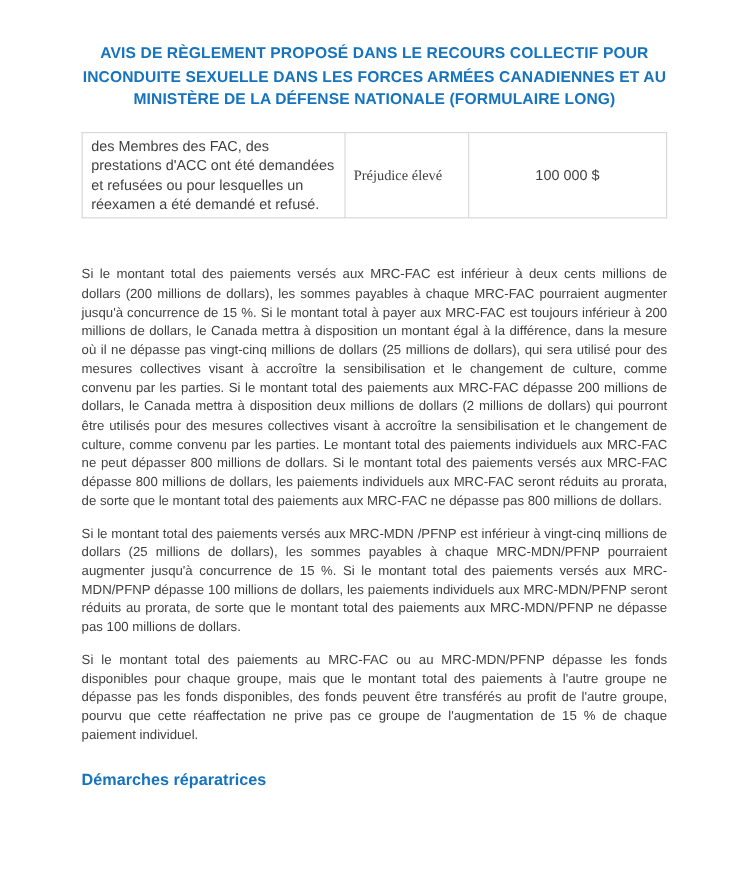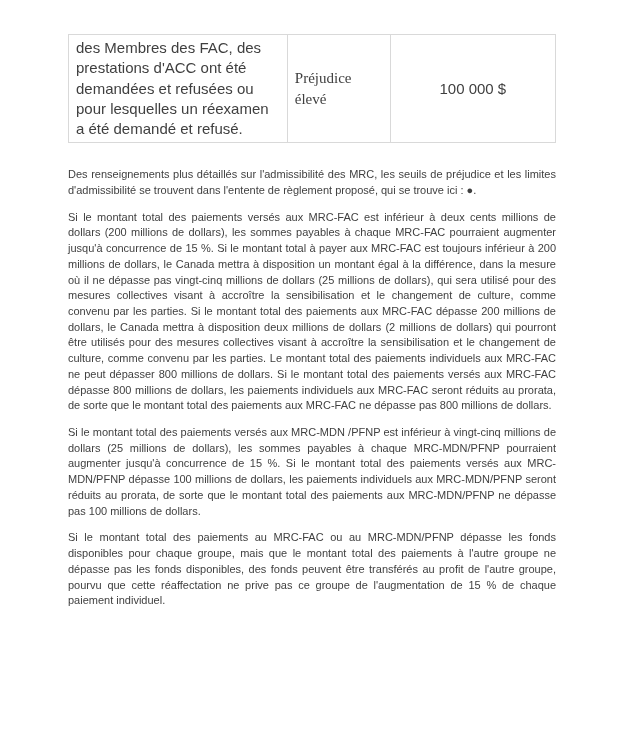--- a/index.html
+++ b/index.html
@@ -25,22 +25,22 @@
     font-size: 13px;
     font-weight: bold;
     line-height: 1.5;
     color: var(--accent-color, #1673be);
     letter-spacing: 0.1px;
   }
   table.grid {
     width: 100%;
     border-collapse: collapse;
     table-layout: fixed;
-    margin: 0 0 24px 0;
-    font-size: 15px;
+    margin: 0 0 40px 0;
+    font-size: 12px;
   }
   table.grid td {
     border: 1px solid #d9d9d9;
     padding: 3px 7px;
     line-height: 1.35;
     color: var(--text-color, #3f3f3f);
   }
   td.cell-desc   { width: 46%; vertical-align: top; }
   td.cell-level  { width: 20%; vertical-align: middle; font-family: Liberation Serif, serif; }
   td.cell-amount { width: 34%; vertical-align: middle; text-align: center; }
@@ -55,33 +55,34 @@
     font-size: 13.5px;
     font-weight: bold;
     color: var(--accent-color, #1673be);
   }
 </style>
 </head>
 <body>
 
 <div class="page">
 
+  <h1 class="doc-title">AVIS DE RÈGLEMENT PROPOSÉ DANS LE RECOURS COLLECTIF POUR INCONDUITE SEXUELLE DANS LES FORCES ARMÉES CANADIENNES ET AU MINISTÈRE DE LA DÉFENSE NATIONALE (FORMULAIRE LONG)</h1>
 
   <table class="grid">
     <tbody>
       <tr>
         <td class="cell-desc">des Membres des FAC, des prestations d'ACC ont été demandées et refusées ou pour lesquelles un réexamen a été demandé et refusé.</td>
         <td class="cell-level">Préjudice élevé</td>
         <td class="cell-amount">100 000 $</td>
       </tr>
     </tbody>
   </table>
 
   <div class="body-text">
-    <p>Des renseignements plus détaillés sur l'admissibilité des MRC, les seuils de préjudice et les limites d'admissibilité se trouvent dans l'entente de règlement proposé, qui se trouve ici : ●.</p>
     <p>Si le montant total des paiements versés aux MRC-FAC est inférieur à deux cents millions de dollars (200 millions de dollars), les sommes payables à chaque MRC-FAC pourraient augmenter jusqu'à concurrence de 15 %. Si le montant total à payer aux MRC-FAC est toujours inférieur à 200 millions de dollars, le Canada mettra à disposition un montant égal à la différence, dans la mesure où il ne dépasse pas vingt-cinq millions de dollars (25 millions de dollars), qui sera utilisé pour des mesures collectives visant à accroître la sensibilisation et le changement de culture, comme convenu par les parties. Si le montant total des paiements aux MRC-FAC dépasse 200 millions de dollars, le Canada mettra à disposition deux millions de dollars (2 millions de dollars) qui pourront être utilisés pour des mesures collectives visant à accroître la sensibilisation et le changement de culture, comme convenu par les parties. Le montant total des paiements individuels aux MRC-FAC ne peut dépasser 800 millions de dollars. Si le montant total des paiements versés aux MRC-FAC dépasse 800 millions de dollars, les paiements individuels aux MRC-FAC seront réduits au prorata, de sorte que le montant total des paiements aux MRC-FAC ne dépasse pas 800 millions de dollars.</p>
     <p>Si le montant total des paiements versés aux MRC-MDN /PFNP est inférieur à vingt-cinq millions de dollars (25 millions de dollars), les sommes payables à chaque MRC-MDN/PFNP pourraient augmenter jusqu'à concurrence de 15 %. Si le montant total des paiements versés aux MRC-MDN/PFNP dépasse 100 millions de dollars, les paiements individuels aux MRC-MDN/PFNP seront réduits au prorata, de sorte que le montant total des paiements aux MRC-MDN/PFNP ne dépasse pas 100 millions de dollars.</p>
     <p>Si le montant total des paiements au MRC-FAC ou au MRC-MDN/PFNP dépasse les fonds disponibles pour chaque groupe, mais que le montant total des paiements à l'autre groupe ne dépasse pas les fonds disponibles, des fonds peuvent être transférés au profit de l'autre groupe, pourvu que cette réaffectation ne prive pas ce groupe de l'augmentation de 15 % de chaque paiement individuel.</p>
 
+    <h2 class="section-heading">Démarches réparatrices</h2>
 
   </div>
 
 </div>
 
 </body></html>

